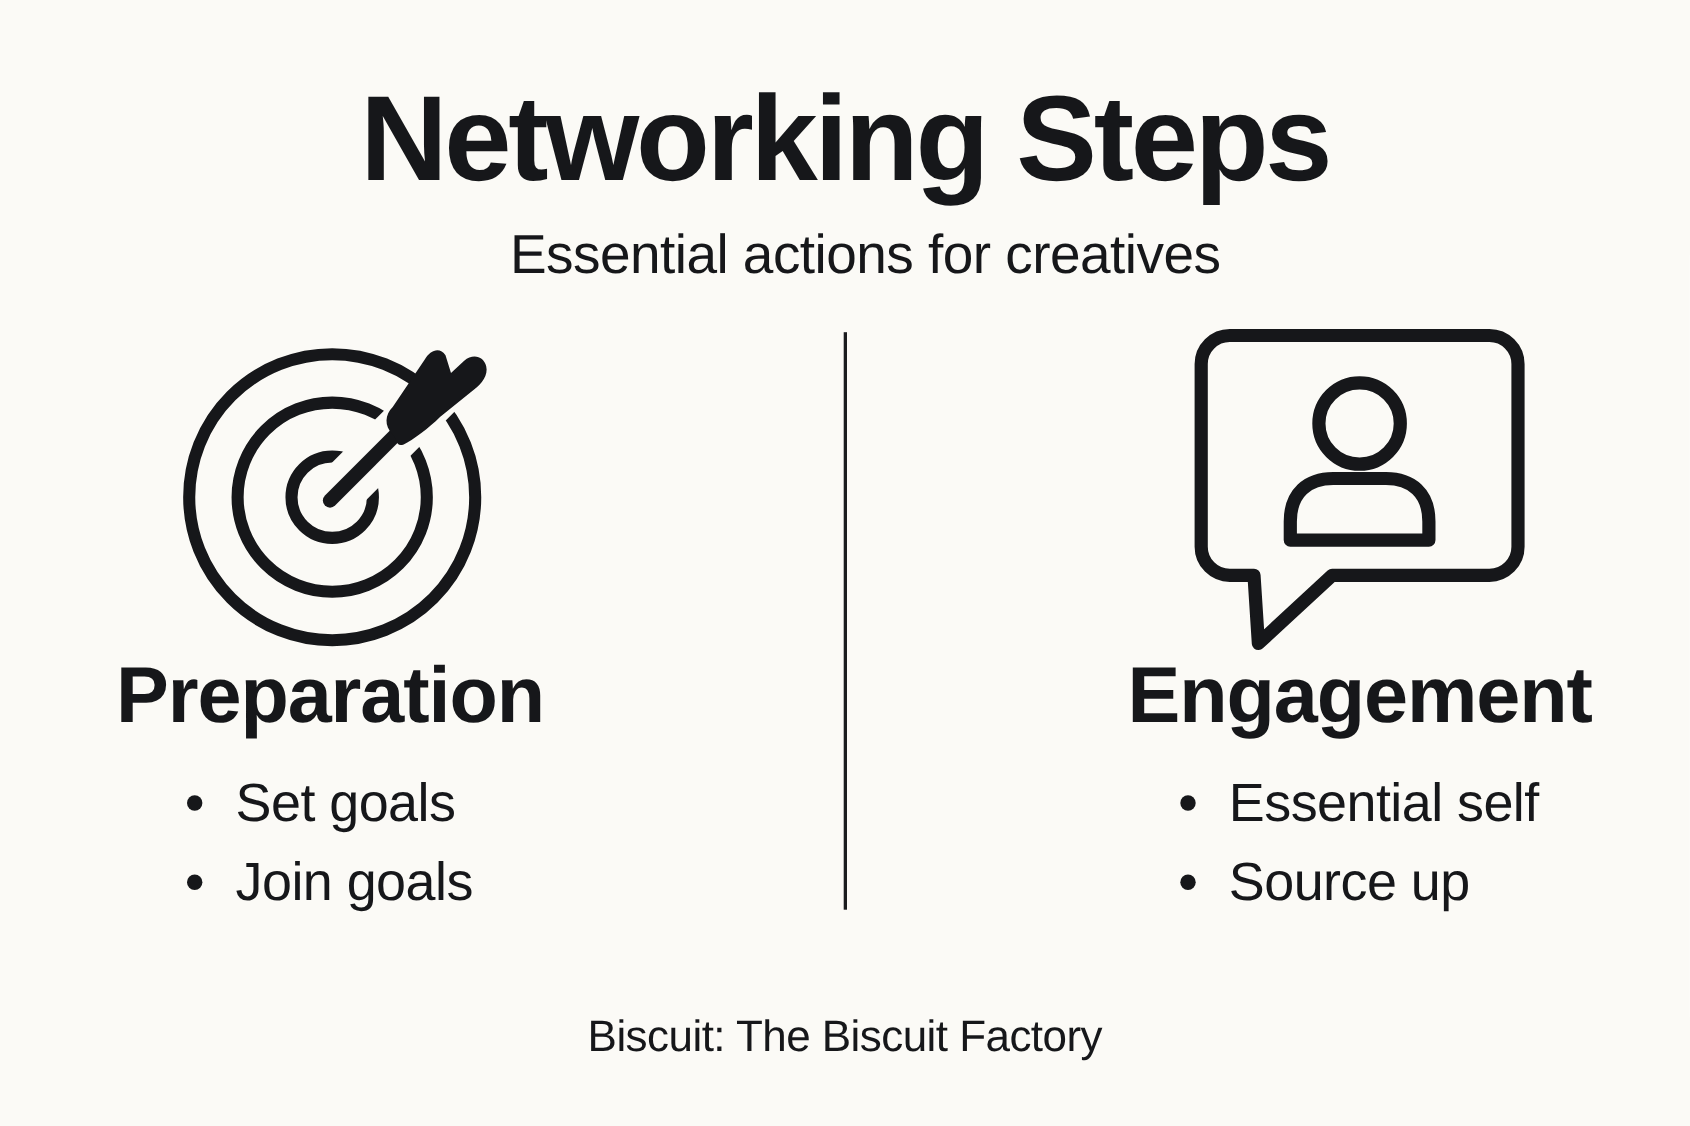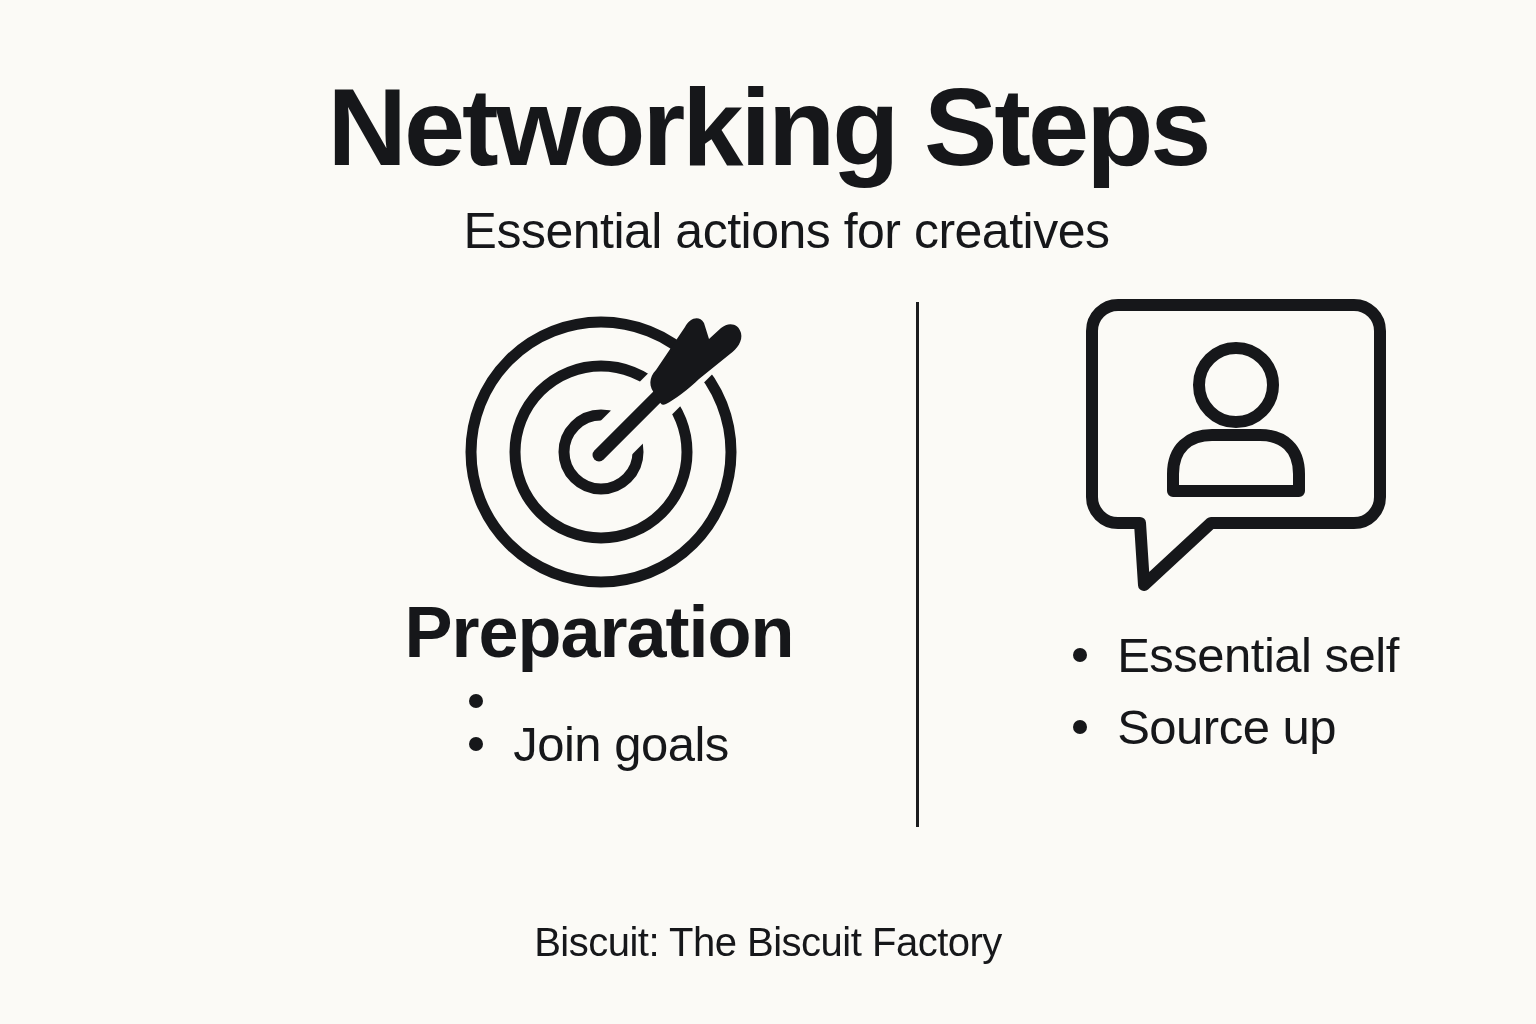--- a/index.html
+++ b/index.html
@@ -28,21 +28,21 @@
     letter-spacing: -0.5px;
     margin-top: 14px;
     line-height: 1.2;
     padding-left: 37px;
   }
 
   
   .main {
     margin-top: 36px;
     display: flex;
-    justify-content: flex-end;
+    justify-content: space-between;
     align-items: flex-start;
   }
   .col {
     width: 600px;
     display: flex;
     flex-direction: column;
     align-items: center;
     text-align: center;
   }
   .divider {
@@ -145,20 +145,21 @@
                    C 294,44 288,52 281,57
                    L 250,82
                    C 240,92 225,103 217,107
                    C 210,110 211,102 207,98 Z"></path>
         </svg>
       </div>
       <div class="col-heading">Preparation</div>
       <ul class="bullet-list">
         <li class="bullet-item">
           <span class="bullet-dot"></span>
+          <span>Set goals</span>
         </li>
         <li class="bullet-item">
           <span class="bullet-dot"></span>
           <span>Join goals</span>
         </li>
       </ul>
     </div>
 
     <div class="divider"></div>
 
@@ -169,20 +170,21 @@
           <path class="ink-stroke" stroke-width="12" stroke-linejoin="round" d="M 135,226 L 278,226 A 26,26 0 0 0 304,200 L 304,34
                    A 26,26 0 0 0 278,8 L 42,8 A 26,26 0 0 0 16,34
                    L 16,200 A 26,26 0 0 0 42,226 L 64,226 L 68,288 Z"></path>
 
           <circle class="ink-stroke" cx="160" cy="88" r="37" stroke-width="12"></circle>
 
           <path class="ink-stroke" stroke-width="12" stroke-linejoin="round" d="M 97,194 L 97,177 C 97,151 113,138 136,138
                    L 184,138 C 207,138 223,151 223,177 L 223,194 Z"></path>
         </svg>
       </div>
+      <div class="col-heading">Engagement</div>
       <ul class="bullet-list">
         <li class="bullet-item">
           <span class="bullet-dot"></span>
           <span>Essential self</span>
         </li>
         <li class="bullet-item">
           <span class="bullet-dot"></span>
           <span>Source up</span>
         </li>
       </ul>

